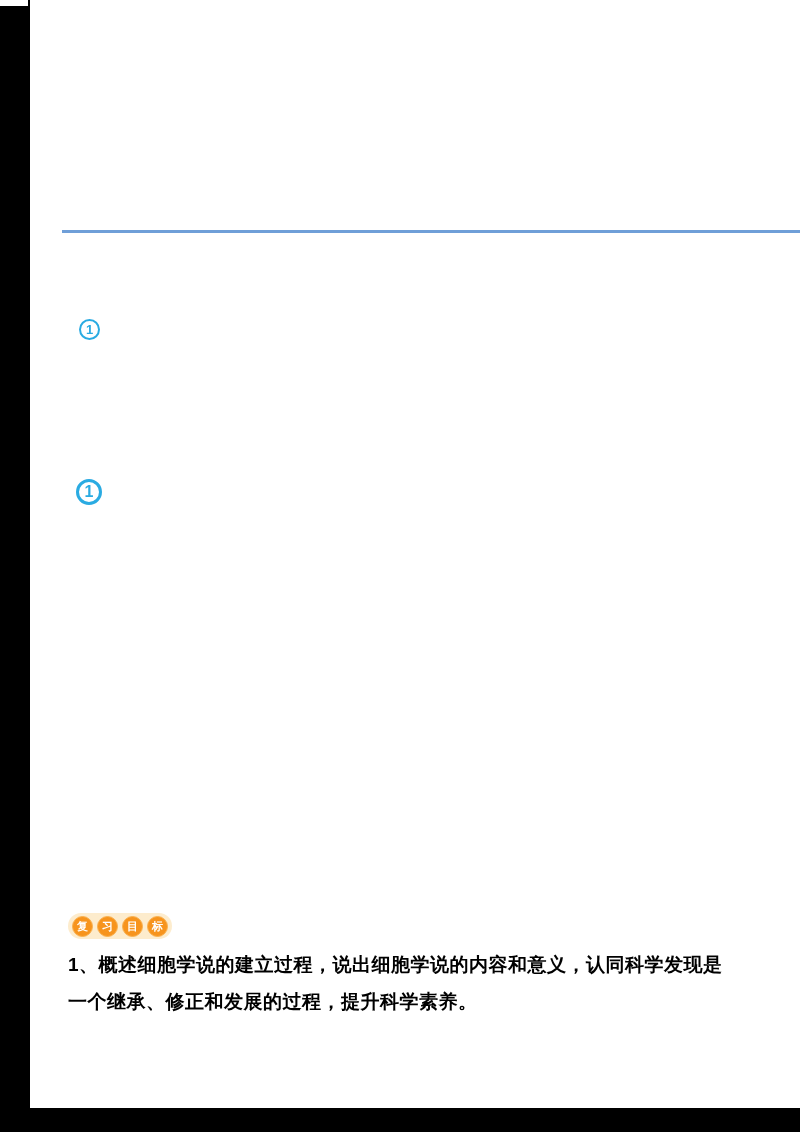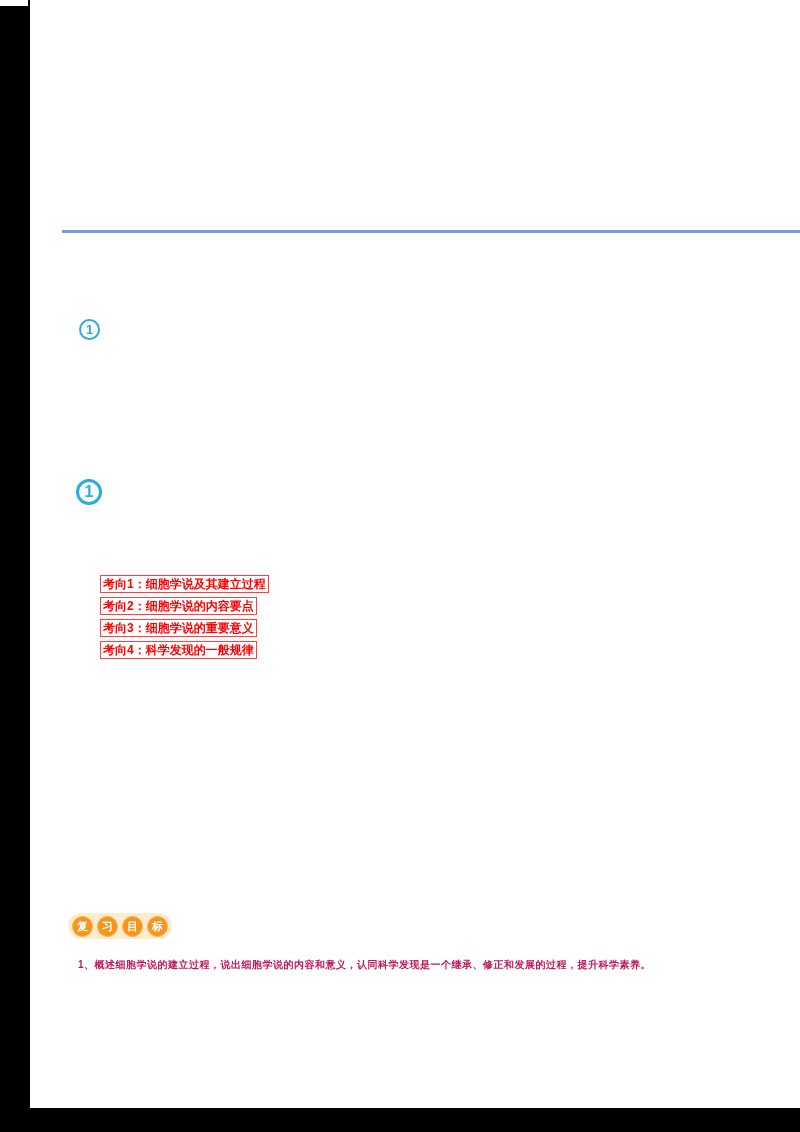--- a/index.html
+++ b/index.html
@@ -69,50 +69,44 @@
     border-radius:50%;
     background:#f7941d;
     color:#ffffff;
     font-size:11px;
     font-weight:bold;
     display:flex; align-items:center; justify-content:center;
     border:1px solid #f9b04e;
   }
   .goal-text {
     position:absolute;
-    left:48px; top:946px;
+    left:38px; top:946px;
     width:655px;
-    color:#be185d;
+    color:#000000;
     font-weight:bold;
-    font-size:10px;
+    font-size:19px;
     line-height:37px;
     letter-spacing:.5px;
   }
 </style>
 </head>
 <body>
 
 <div class="paper">
 
   <div class="divider"></div>
 
   <div class="marker marker-1">
     <span>1</span>
   </div>
 
   <div class="marker marker-2">
     <span>1</span>
   </div>
 
-  <div class="toc">
-    <div class="toc-item">考向1：细胞学说及其建立过程</div>
-    <div class="toc-item">考向2：细胞学说的内容要点</div>
-    <div class="toc-item">考向3：细胞学说的重要意义</div>
-    <div class="toc-item">考向4：科学发现的一般规律</div>
-  </div>
 
   <div class="goal-badge">
     <span class="badge-circle">复</span>
     <span class="badge-circle">习</span>
     <span class="badge-circle">目</span>
     <span class="badge-circle">标</span>
   </div>
 
   <div class="goal-text">1、概述细胞学说的建立过程，说出细胞学说的内容和意义，认同科学发现是一个继承、修正和发展的过程，提升科学素养。</div>
 

